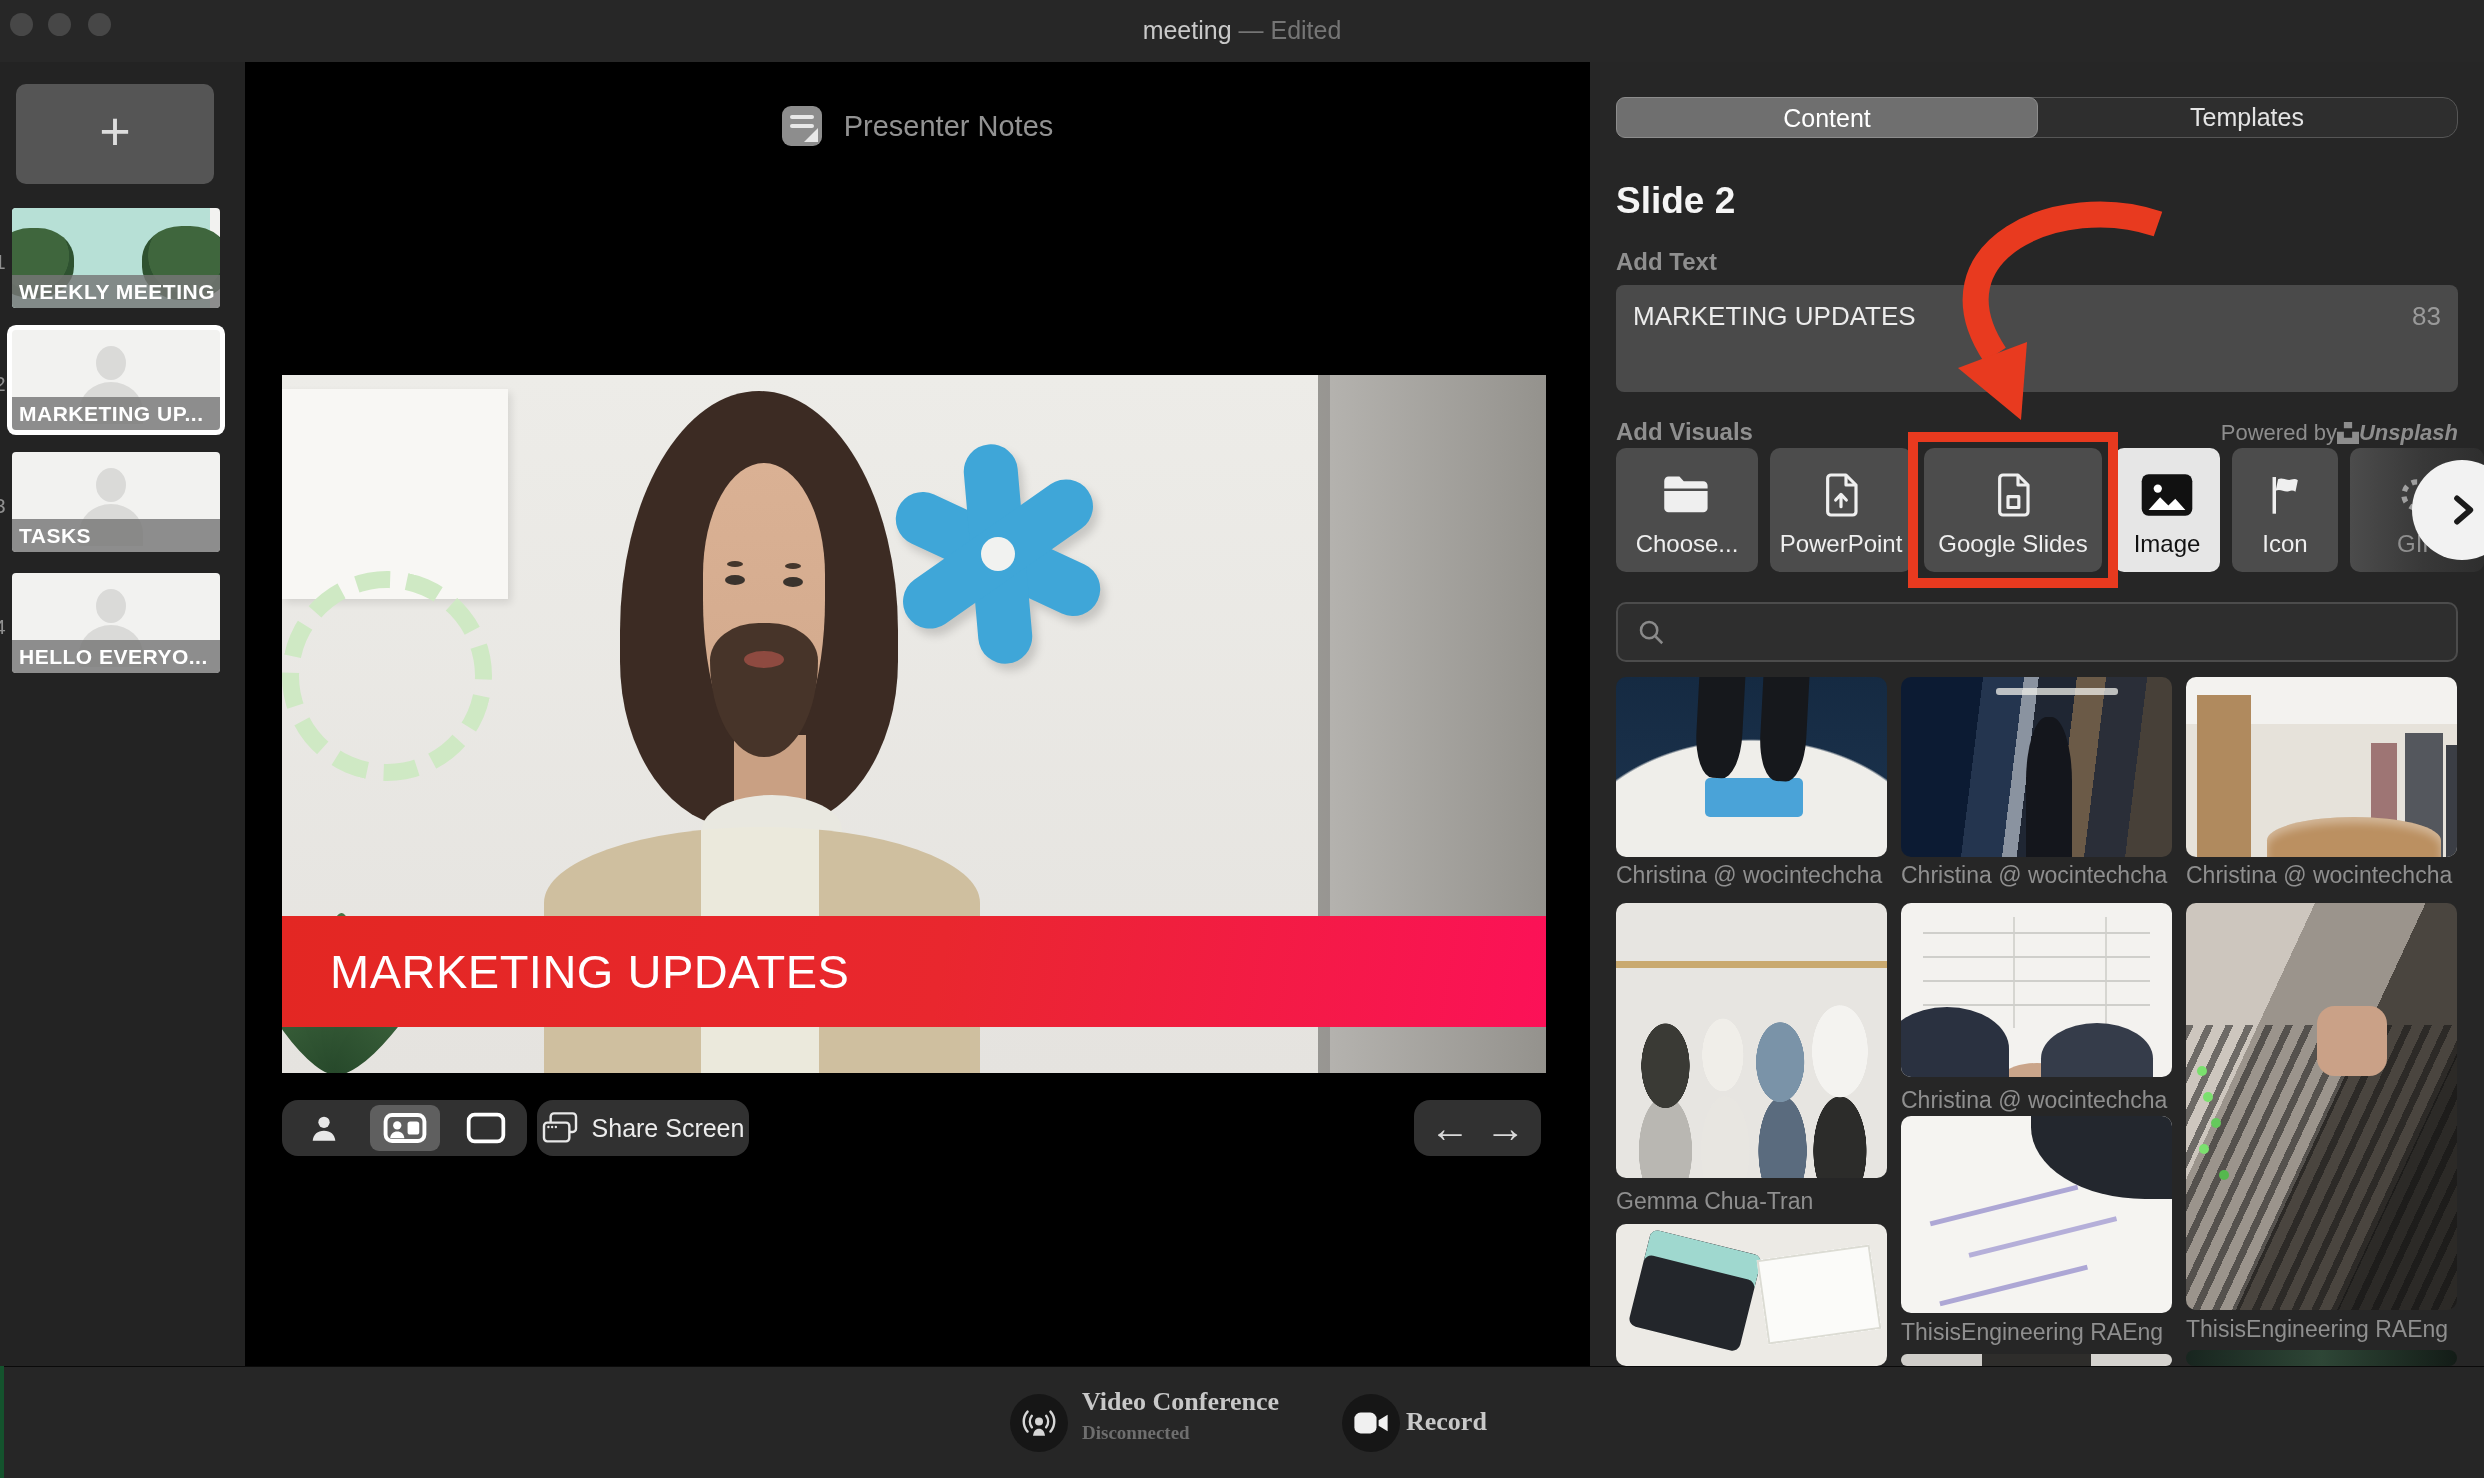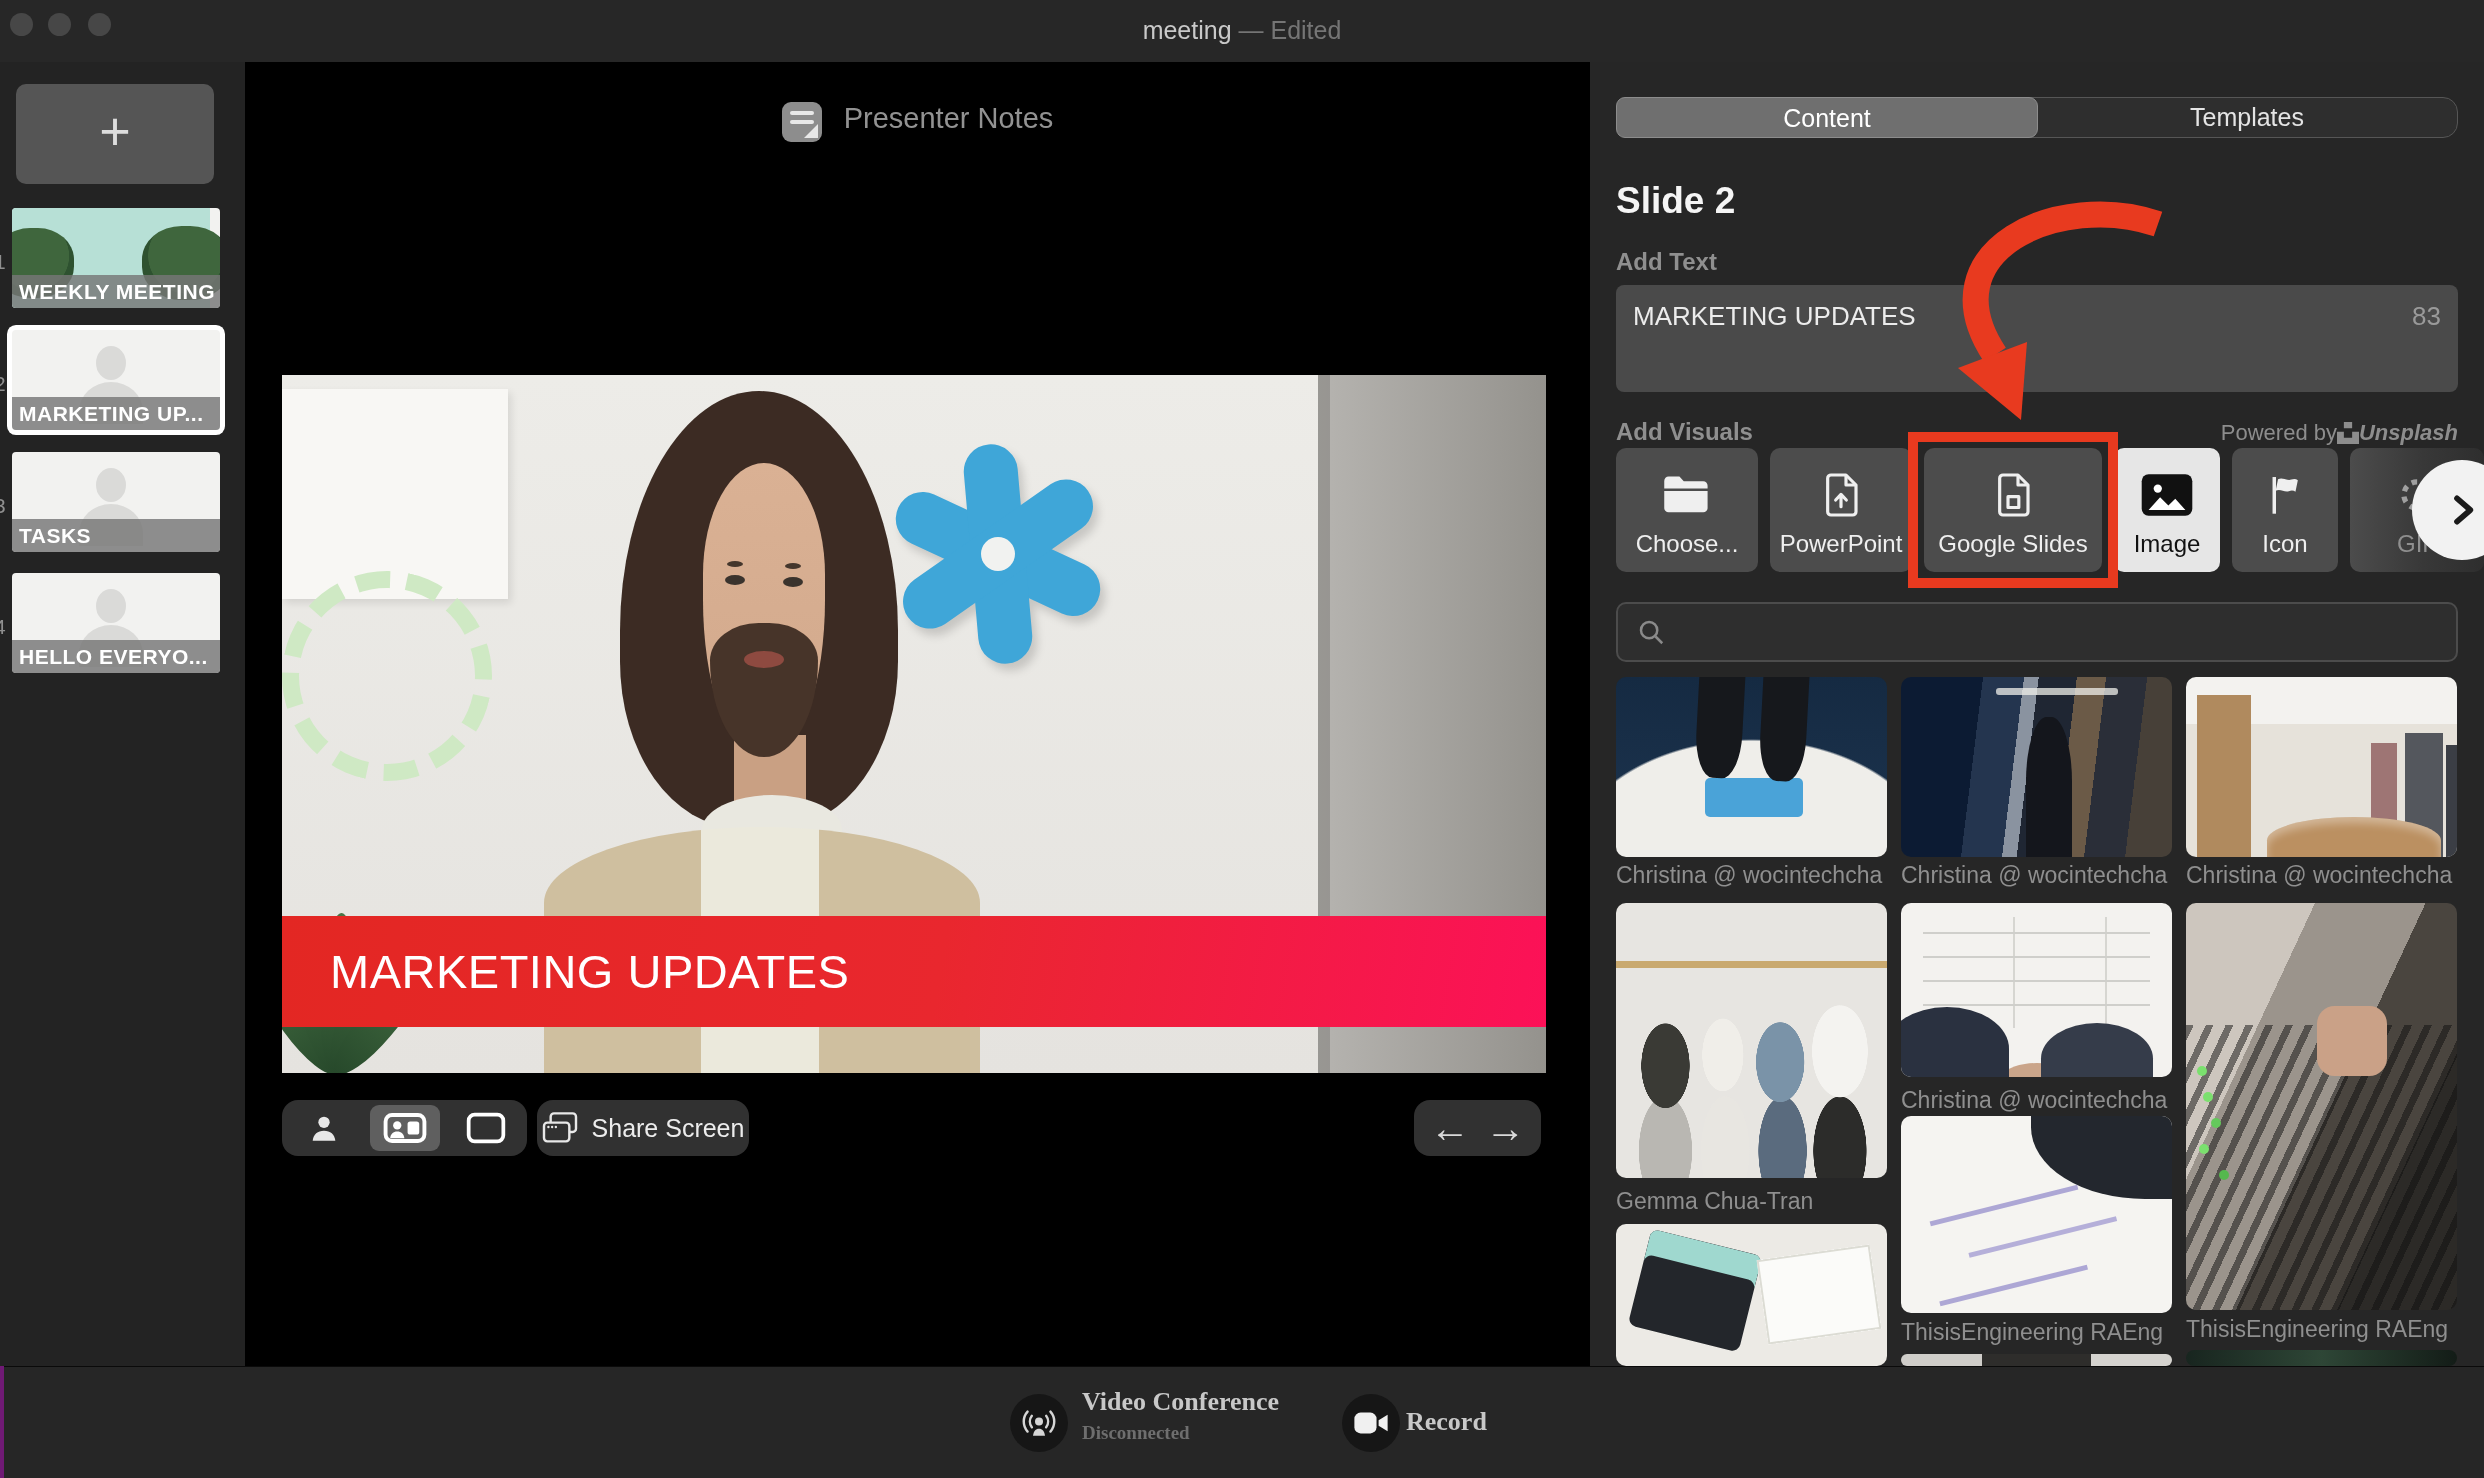--- a/index.html
+++ b/index.html
@@ -1,16 +1,16 @@
 <!DOCTYPE html>
 <html><head>
 <meta charset="utf-8">
 <style>
   html,body{margin:0;padding:0;background:#000;}
-  #app{position:relative;width:2484px;height:1478px;overflow:hidden;background:#701a75;
+  #app{position:relative;width:2484px;height:1478px;overflow:hidden;background:#14532d;
        font-family:"Liberation Sans",sans-serif;-webkit-font-smoothing:antialiased;}
   .abs{position:absolute;}
   
   .titlebar{left:0;top:0;width:2484px;height:62px;background:#272727;}
   .dot{top:13px;width:23px;height:23px;border-radius:50%;background:#474747;}
   .title{left:0;top:16px;width:2484px;text-align:center;font-size:25px;}
   .title .t-name{color:#c9c9c9;}
   .title .t-edited{color:#757575;}
   
   .sidebar{left:0;top:62px;width:245px;height:1304px;background:#232323;overflow:hidden;}
@@ -26,21 +26,21 @@
   .art-weekly::before{content:"";position:absolute;left:-18px;bottom:10px;width:80px;height:70px;
       background:radial-gradient(circle at 50% 40%,#3f663d 0 60%,#2e5230 61%);border-radius:45%;}
   .art-weekly::after{content:"";position:absolute;right:-20px;bottom:8px;width:88px;height:74px;
       background:radial-gradient(circle at 50% 40%,#3f663d 0 60%,#2e5230 61%);border-radius:45%;}
   .art-person::before{content:"";position:absolute;left:84px;top:16px;width:30px;height:34px;
       background:#dadad8;border-radius:50%;}
   .art-person::after{content:"";position:absolute;left:67px;top:52px;width:64px;height:42px;
       background:#dadad8;border-radius:50% 50% 0 0/70% 70% 0 0;}
   
   .stage{left:245px;top:62px;width:1345px;height:1304px;background:#000;}
-  .pnotes{left:0;top:40px;width:1345px;height:48px;display:flex;align-items:flex-start;justify-content:center;gap:22px;}
+  .pnotes{left:0;top:40px;width:1345px;height:48px;display:flex;align-items:center;justify-content:center;gap:22px;}
   .pnotes-icon{position:relative;width:40px;height:40px;background:#8d8d8d;border-radius:9px;}
   .pnotes-icon::before{content:"";position:absolute;left:8px;top:9px;width:24px;height:4px;background:#e8e8e8;
       box-shadow:0 9px 0 #e8e8e8;border-radius:2px;}
   .pnotes-icon::after{content:"";position:absolute;right:4px;bottom:4px;width:0;height:0;
       border-left:14px solid transparent;border-bottom:14px solid #e8e8e8;}
   .pnotes-label{color:#929292;font-size:29px;}
   
   .video{left:37px;top:313px;width:1264px;height:698px;overflow:hidden;background:#e9e7e3;}
   .wall{left:0;top:0;width:1264px;height:698px;background:linear-gradient(180deg,#edece8,#e5e3df);}
   .wall-band{left:1036px;top:0;width:228px;height:698px;background:linear-gradient(90deg,#b6b4b0,#94928d);}

